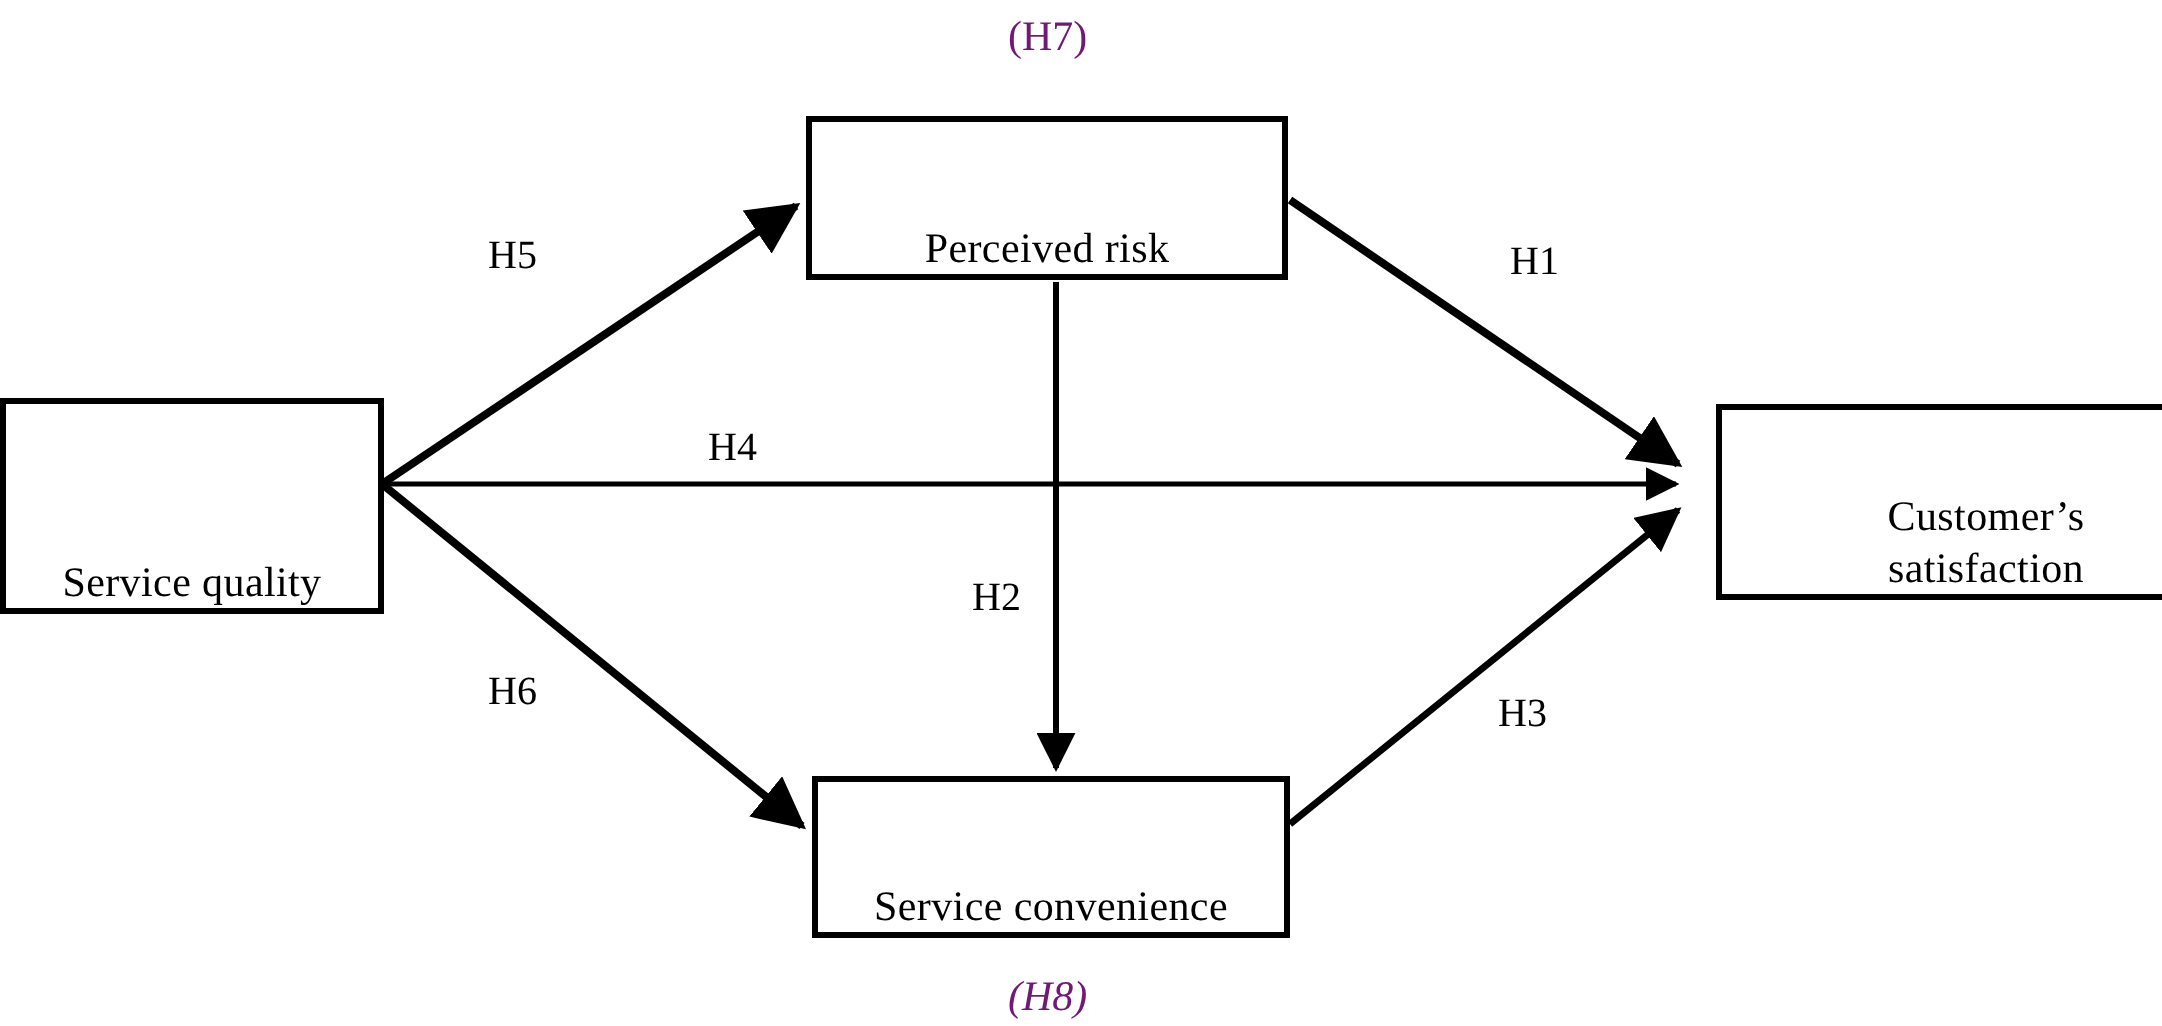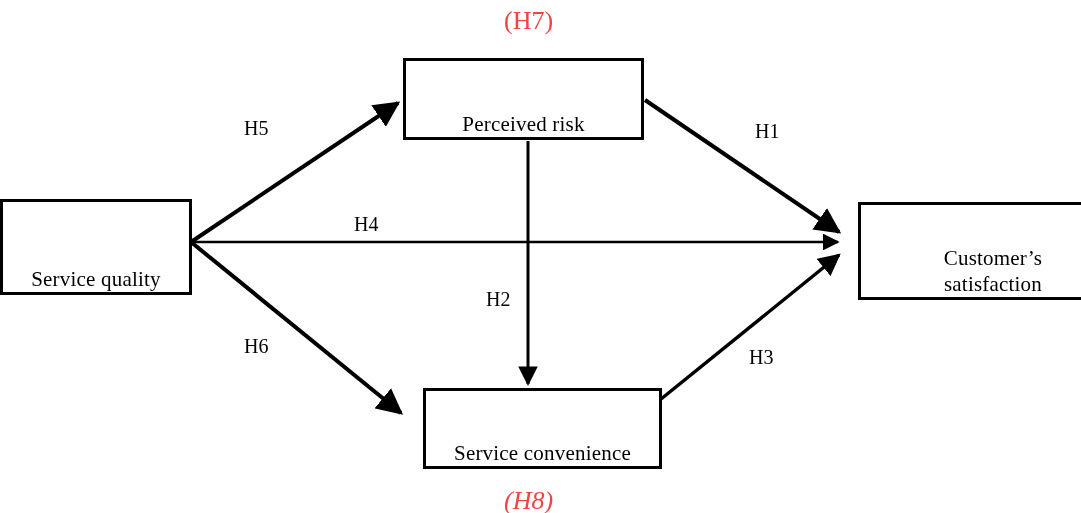--- a/index.html
+++ b/index.html
@@ -45,30 +45,30 @@
   }
   .edge-label {
     position: absolute;
     font-size: 20px;
     color: #000000;
     z-index: 3;
     white-space: nowrap;
   }
   .corner-label {
     position: absolute;
-    font-size: 26px;
-    color: #ef4444;
+    font-size: 21px;
+    color: #701a75;
     z-index: 3;
     white-space: nowrap;
   }
 
   
-  #node-service-quality      { left: 0px;   top: 199px; width: 192px; height: 96px; }
+  #node-service-quality      { left: 0px;   top: 199px; width: 192px; height: 108px; }
   #node-perceived-risk       { left: 403px; top: 58px;  width: 241px; height: 82px; }
-  #node-service-convenience  { left: 406px; top: 388px; width: 239px; height: 81px; margin-left: 17px; }
+  #node-service-convenience  { left: 406px; top: 388px; width: 239px; height: 81px; }
   #node-customer-satisfaction{ left: 858px; top: 202px; width: 270px; height: 98px; }
 
   
   #label-h5 { left: 244px; top: 117px; }
   #label-h4 { left: 354px; top: 213px; }
   #label-h6 { left: 244px; top: 335px; }
   #label-h1 { left: 755px; top: 120px; }
   #label-h2 { left: 486px; top: 288px; }
   #label-h3 { left: 749px; top: 346px; }
   #label-h7 { left: 504px; top: 6px; }

